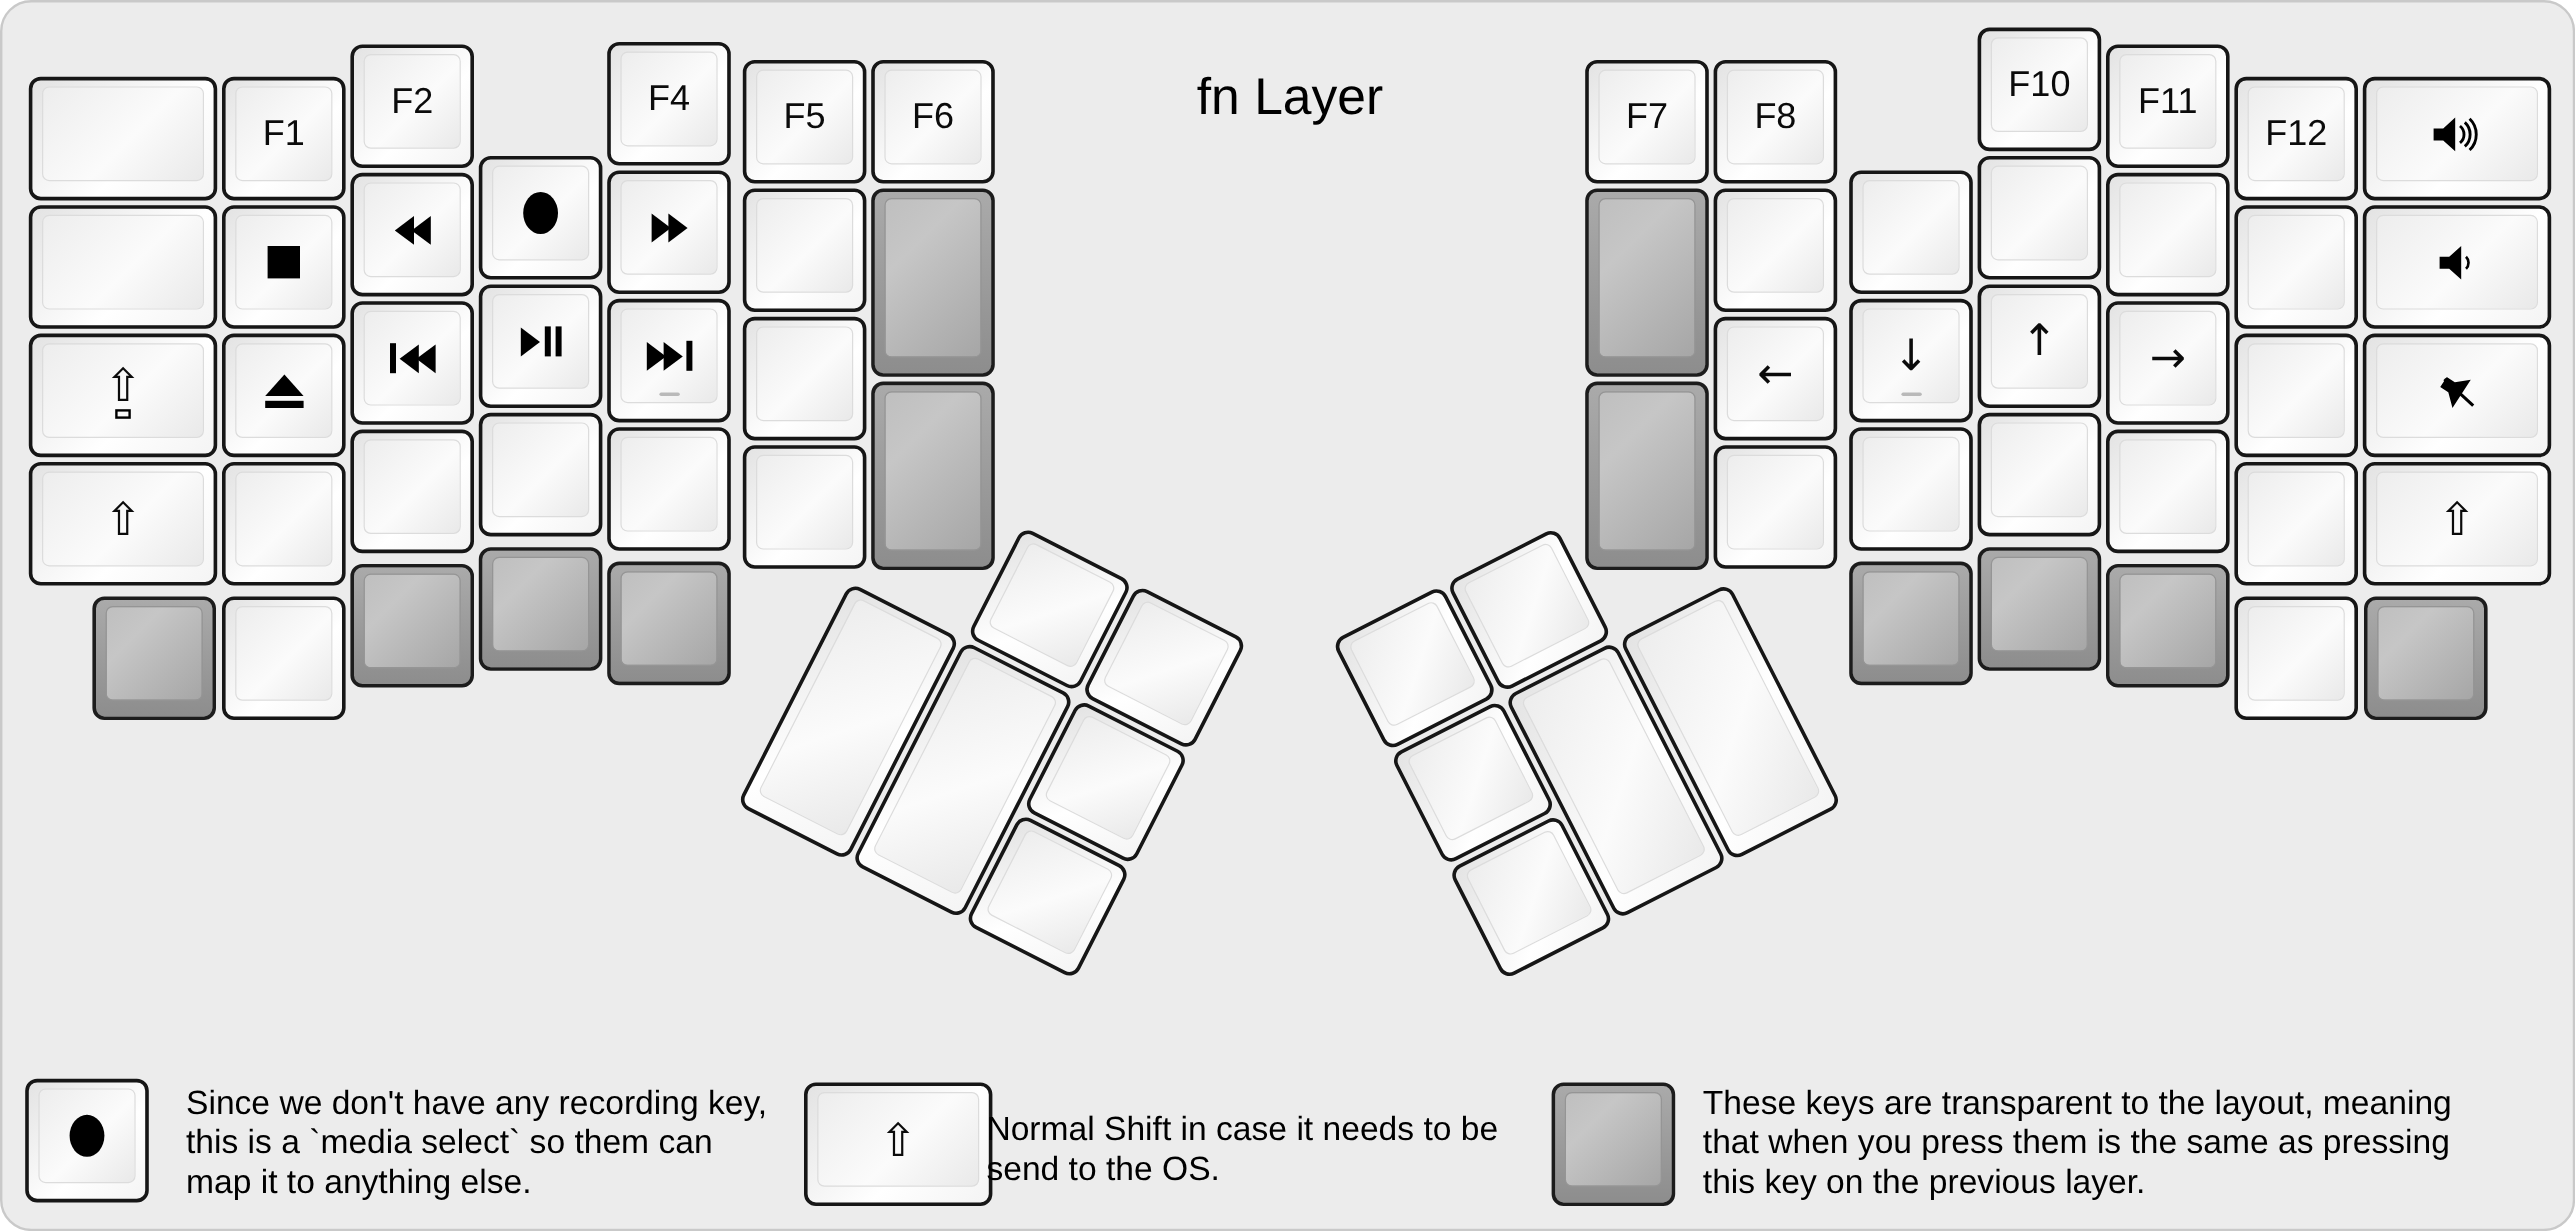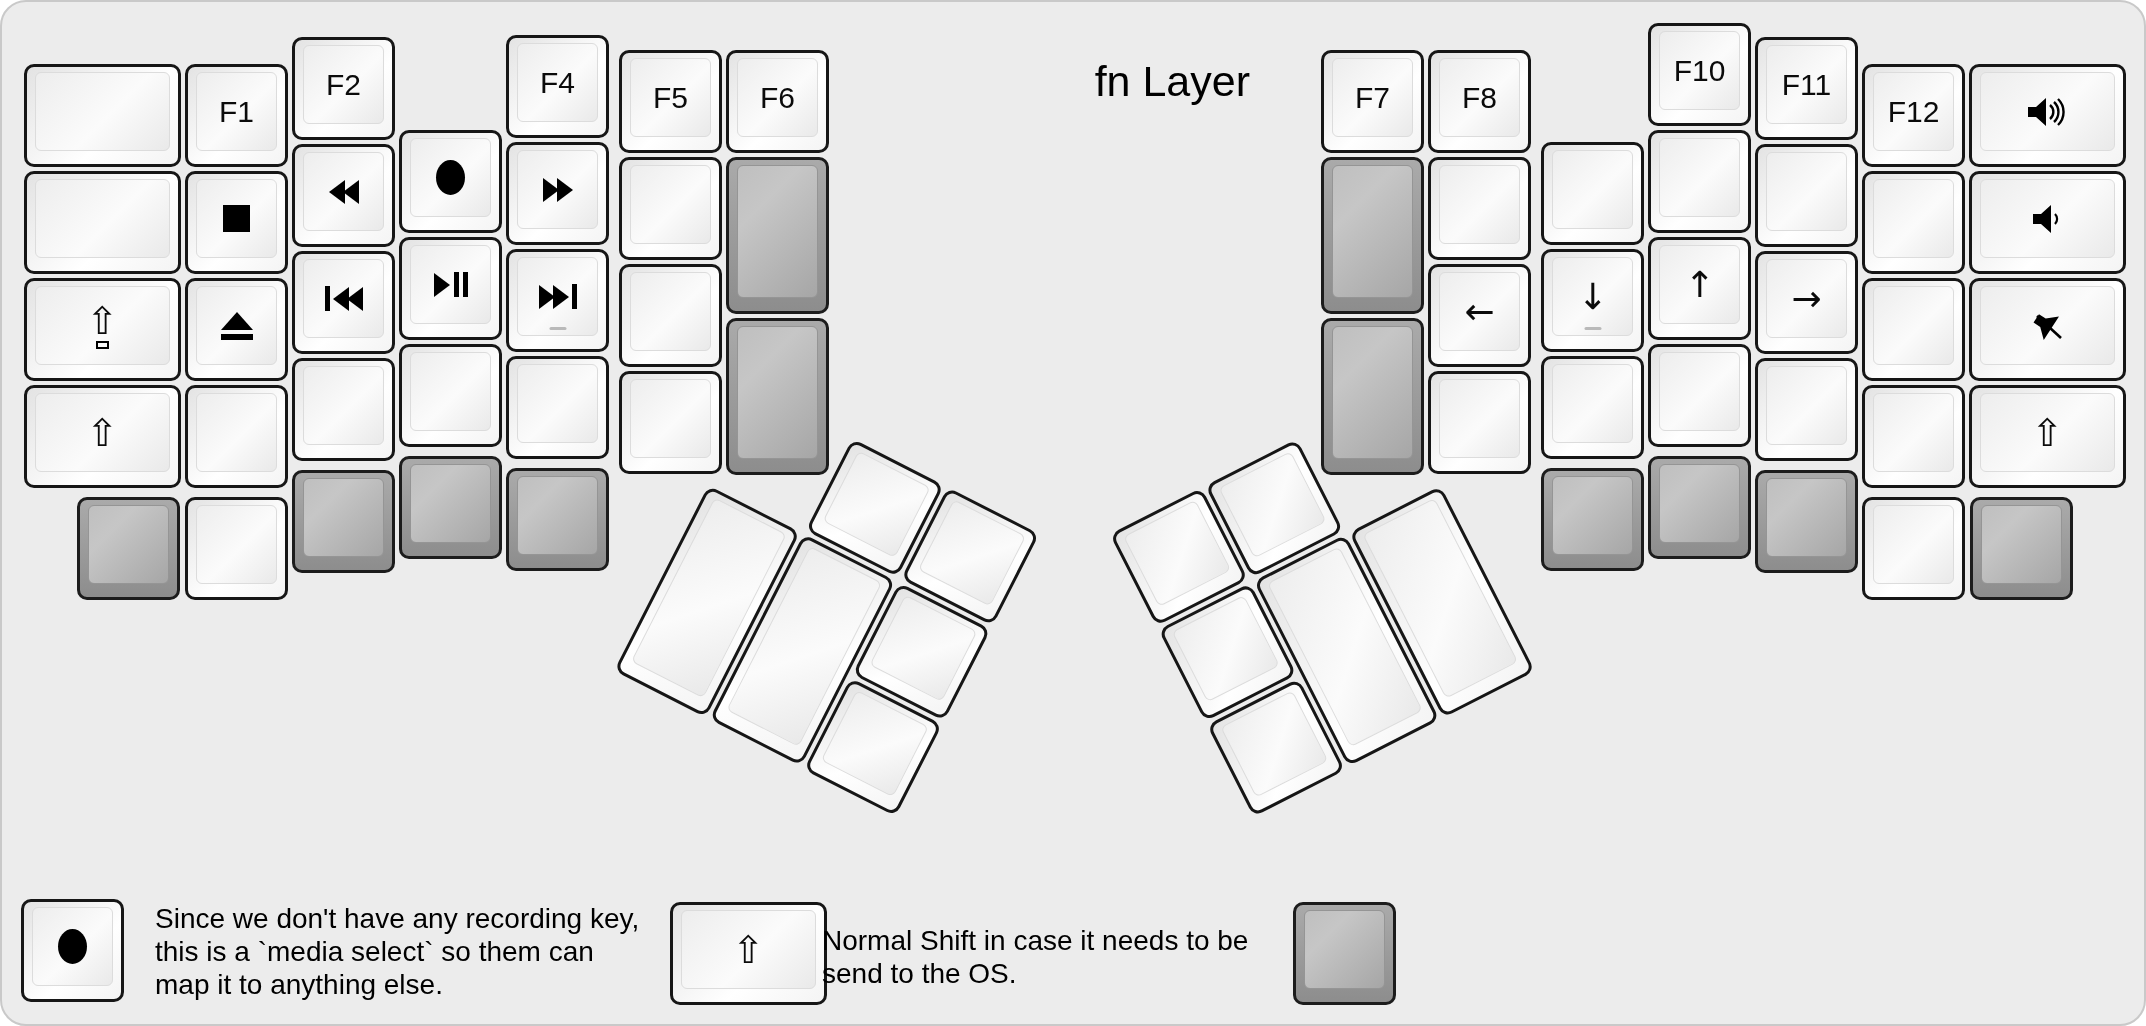--- a/index.html
+++ b/index.html
@@ -44,21 +44,21 @@
   .ejb{display:block;width:32px;height:6px;background:#000;margin-top:4px;}
   .caps{display:flex;flex-direction:column;align-items:center;line-height:1;}
   .capsbox{display:block;width:13px;height:8px;border:2.5px solid #000;margin-top:1px;box-sizing:border-box;}
   .dash{position:absolute;bottom:5px;left:50%;transform:translateX(-50%);width:17px;height:3px;background:#b9b9b9;border-radius:2px;}
   .c{position:absolute;}
   
   .thumb{position:absolute;width:318px;height:318px;}
   .thumb.tleft{left:755px;top:388px;transform:rotate(27deg);transform-origin:0 0;}
   .thumb.tright{left:1073px;top:388px;transform:rotate(-27deg);transform-origin:318px 0;}
   
-  .title{position:absolute;left:898px;top:55px;width:350px;text-align:right;font-size:43px;color:#000;}
+  .title{position:absolute;left:898px;top:55px;width:350px;text-align:center;font-size:43px;color:#000;}
   .caption{position:absolute;font-size:28px;line-height:33px;color:#000;}
   .cap1{left:153px;top:900px;width:490px;}
   .cap2{left:820px;top:922px;width:440px;}
   .cap3{left:1417px;top:900px;width:625px;}
 </style>
 </head>
 <body>
 
 <div class="board">
 
@@ -413,14 +413,15 @@
   <div class="k w15" style="left:668px;top:900px">
       <div class="c">
       <span class="glyph">⇧</span>
   </div>
     </div>
   <div class="caption cap2">Normal Shift in case it needs to be send to the OS.</div>
 
   <div class="k g" style="left:1291px;top:900px">
       <div class="c"></div>
     </div>
+  <div class="caption cap3">These keys are transparent to the layout, meaning that when you press them is the same as pressing this key on the previous layer.</div>
 
 </div>
 
 </body></html>

